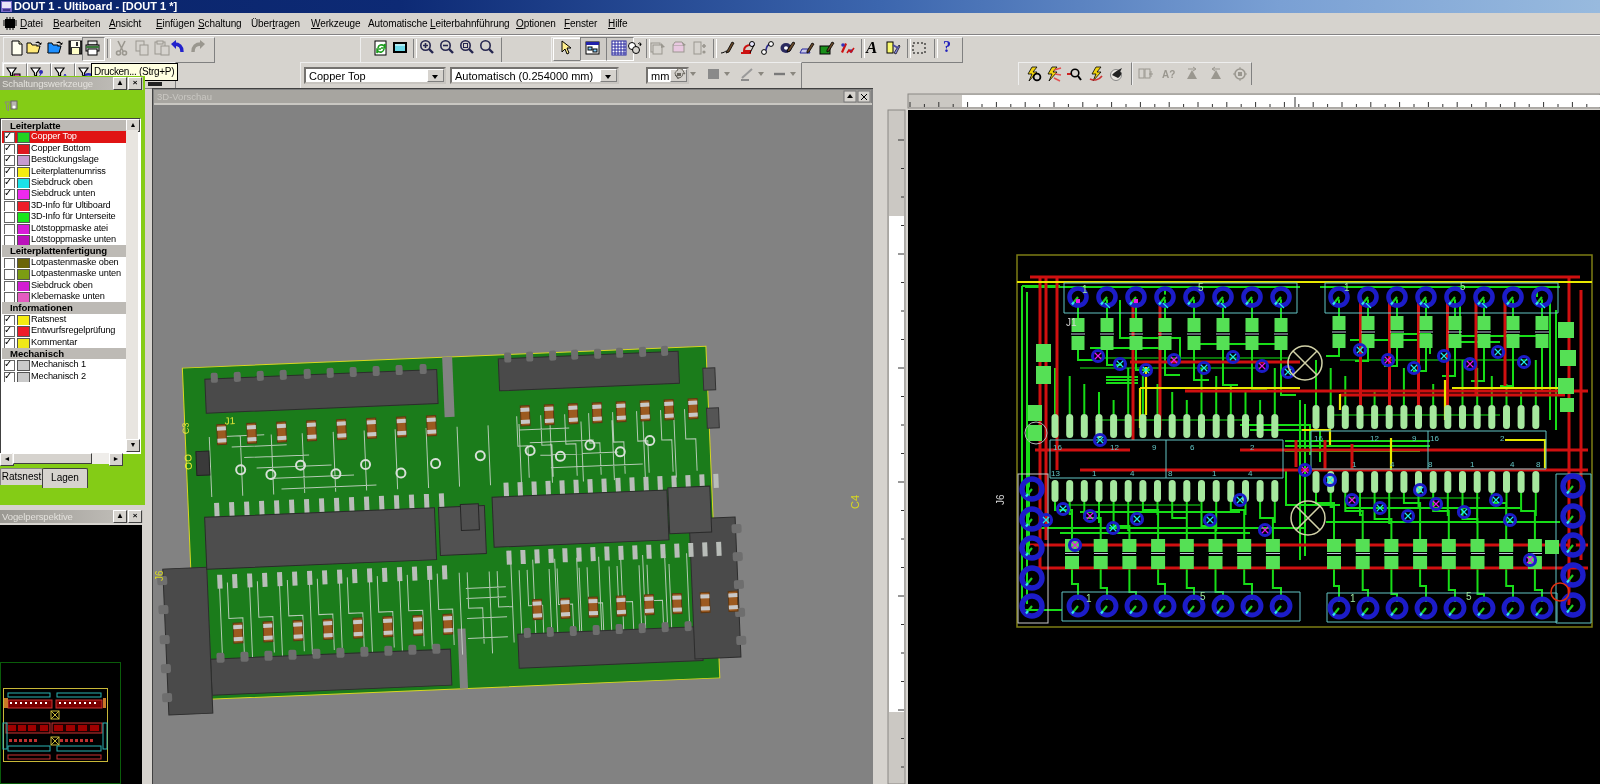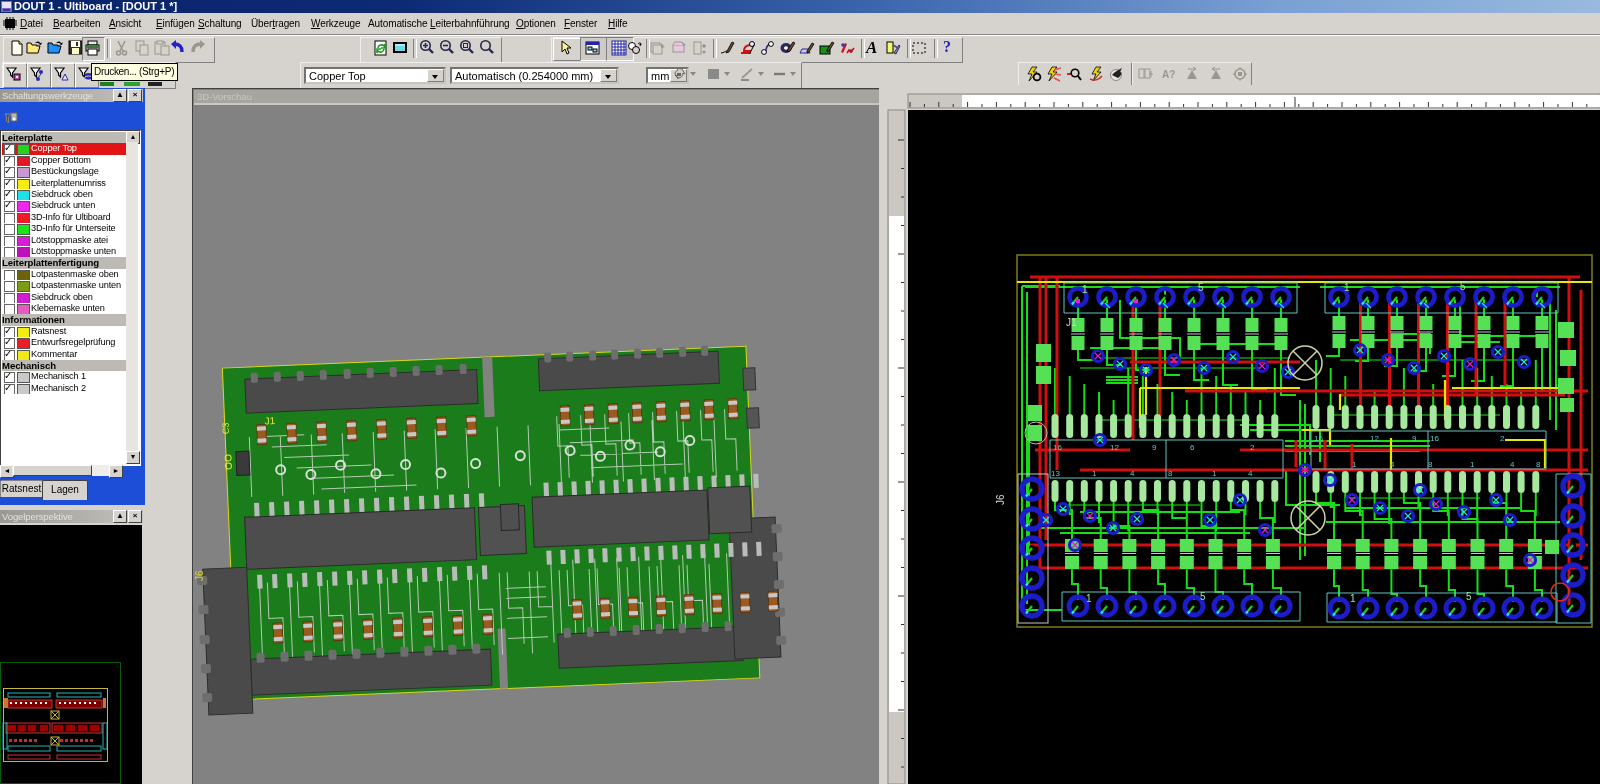--- a/index.html
+++ b/index.html
@@ -16,31 +16,31 @@
 .tbgroup{position:absolute;border:1px solid;border-color:#eeeeee #808080 #808080 #eeeeee;background:#d6d3ce;}
 .sep{position:absolute;width:2px;border-left:1px solid #808080;border-right:1px solid #fff;}
 .icon{position:absolute;width:16px;height:16px;}
 .pressedbox{position:absolute;border:1px solid;border-color:#808080 #fff #fff #808080;}
 .raisedbox{position:absolute;border:1px solid;border-color:#fff #808080 #808080 #fff;}
 .combo{position:absolute;height:17px;background:#fff;border:2px inset #c8c5c0;box-sizing:border-box;font-size:11px;color:#000;}
 .combo .ct{position:absolute;left:3px;top:1px;white-space:nowrap;}
 .combo .btn{position:absolute;right:0;top:0;bottom:0;width:15px;background:#d6d3ce;border:1px solid;border-color:#fff #808080 #808080 #fff;}
 .combo .btn:after{content:"";position:absolute;left:4px;top:5px;border:3px solid transparent;border-top:4px solid #000;}
 
-#lpanel{left:0;top:88px;width:145px;height:696px;background:#1d4ed8;}
+#lpanel{left:0;top:76px;width:145px;height:696px;background:#84cc16;}
 .pcaption{position:absolute;height:13px;background:linear-gradient(to right,#9a9892,#c6c3be);color:#e3e1dc;font-size:9.5px;line-height:13px;padding-left:2px;box-sizing:border-box;letter-spacing:-0.1px;}
 .capbtn{position:absolute;width:12px;height:11px;background:#d6d3ce;border:1px solid;border-color:#fff #404040 #404040 #fff;font-size:8px;line-height:9px;text-align:center;color:#000;}
 .layerrow{position:absolute;left:1px;width:124px;height:11.4px;font-size:10px;color:#000;overflow:hidden;}
 .layerrow .cb{position:absolute;left:2px;top:1px;width:9px;height:9px;background:#fff;border:1px solid #666;}
 .layerrow .sw{position:absolute;left:15px;top:1px;width:11px;height:9px;border:1px solid #555;}
 .layerrow .nm{position:absolute;left:29px;top:0px;line-height:11px;white-space:nowrap;font-size:9.2px;letter-spacing:-0.15px;}
-.lheader{position:absolute;left:1px;width:124px;height:11.4px;background:#bdbab5;font-size:9.6px;font-weight:bold;color:#000;line-height:11px;padding-left:0;box-sizing:border-box;letter-spacing:-0.1px;}
+.lheader{position:absolute;left:1px;width:124px;height:11.4px;background:#bdbab5;font-size:9.6px;font-weight:bold;color:#000;line-height:11px;padding-left:8px;box-sizing:border-box;letter-spacing:-0.1px;}
 .check{position:absolute;left:-1px;top:-3px;font-size:10px;color:#000;}
 
-#win3d{left:152px;top:88px;width:720px;height:696px;background:#fef9c3;border-left:1px solid #404040;border-top:1px solid #404040;margin-left:40px;}
+#win3d{left:152px;top:88px;width:720px;height:696px;background:#fef9c3;border-left:1px solid #404040;border-top:1px solid #404040;}
 #pcbwin{left:879px;top:85px;width:721px;height:699px;background:#d6d3ce;}
 svg{display:block;}
 </style>
 </head>
 <body>
 <div id="app">
   <div class="abs" id="titlebar"></div>
   <svg class="abs" style="left:1px;top:1px" width="11" height="11" viewBox="0 0 11 11">
       <rect width="11" height="11" fill="#7a6ac8"></rect>
       <rect x="1" y="1" width="9" height="6" fill="#e8e4f8"></rect>

